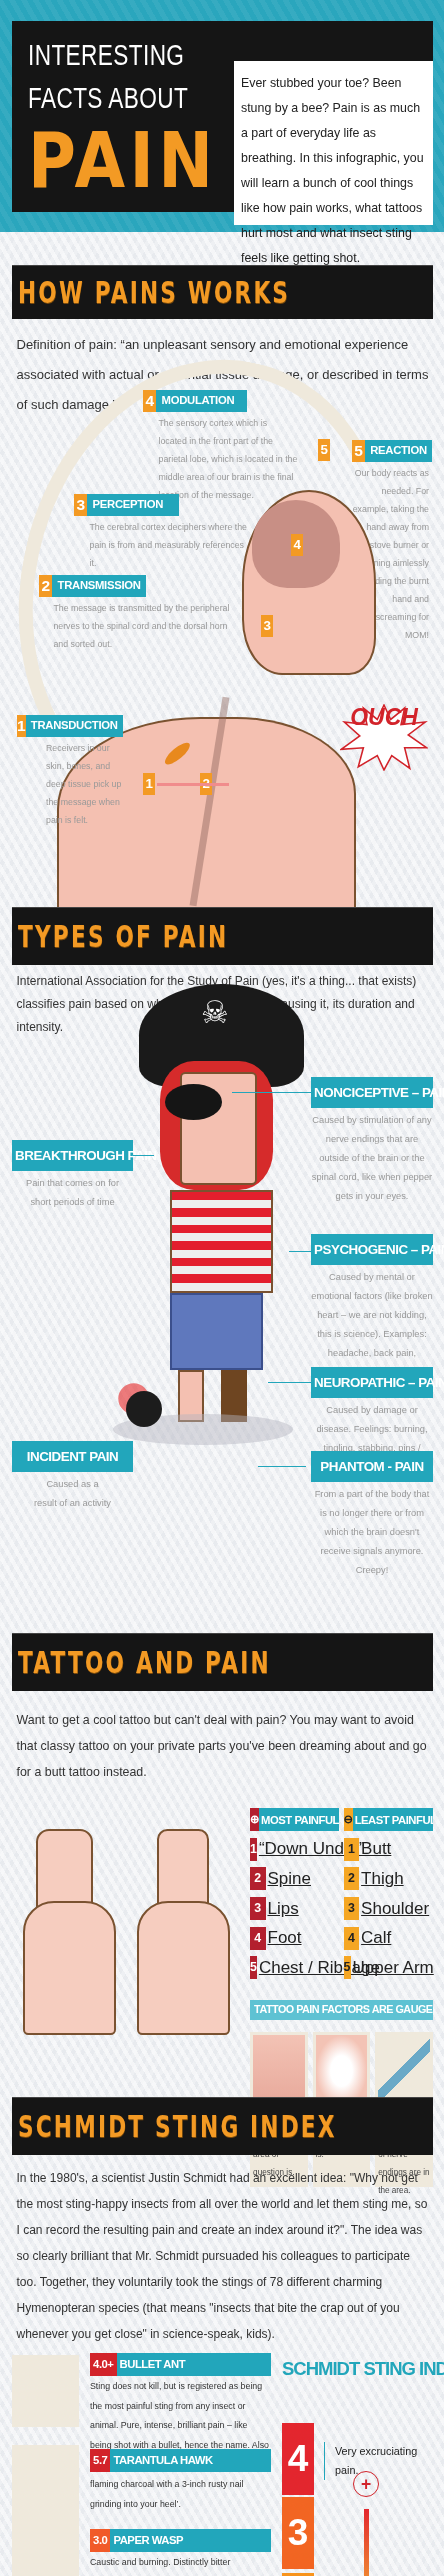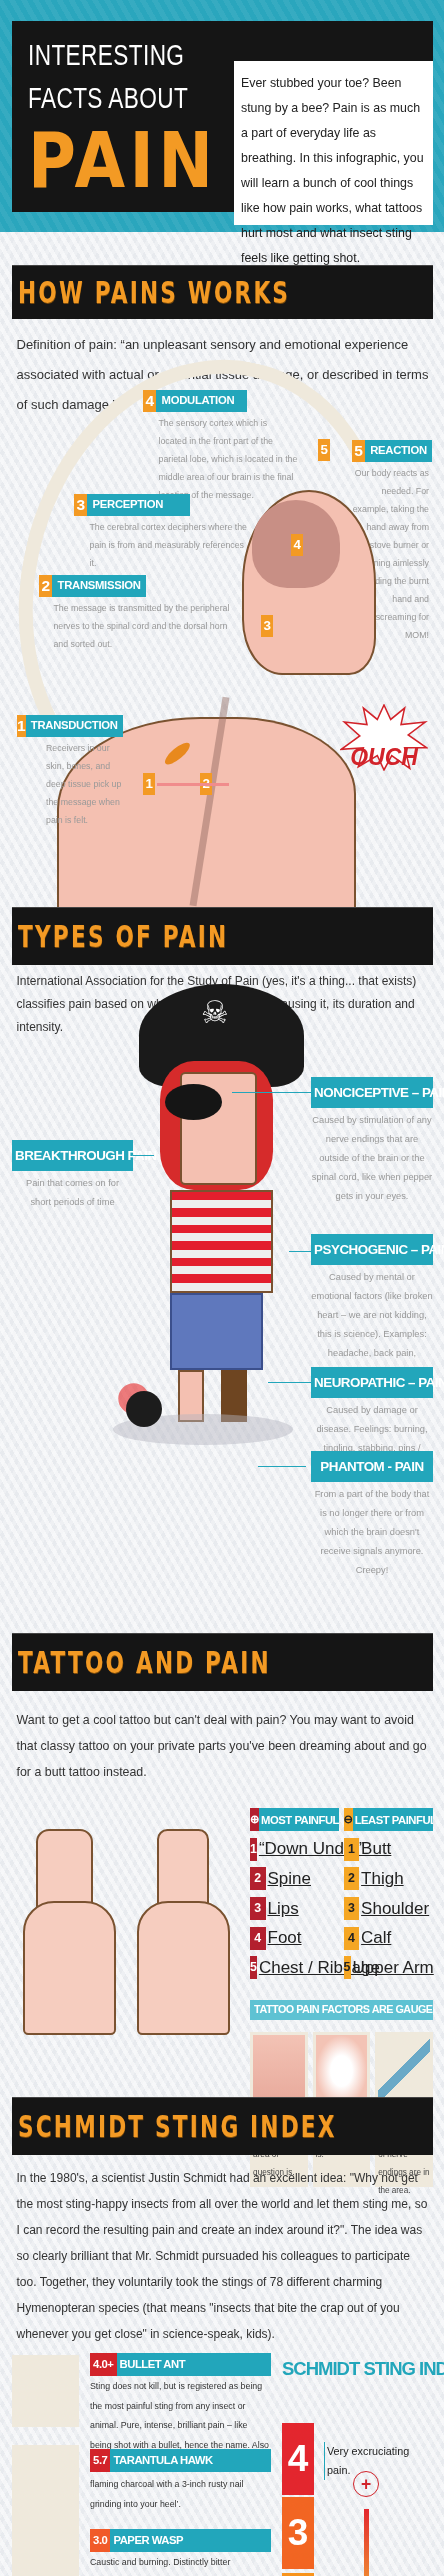--- a/index.html
+++ b/index.html
@@ -81,21 +81,21 @@
   .head-fig {
     position: absolute; left: 242px; top: 433px; width: 134px; height: 185px;
     background: #f4c0b1; border: 2.6px solid #7a5230; border-radius: 50% 50% 20% 30%;
   }
   .brain-fig {
     position: absolute; left: 252px; top: 443px; width: 88px; height: 88px;
     background: #c88f85; border-radius: 50% 50% 40% 40%;
   }
   .ouch {
     position: absolute; left: 340px; top: 448px; width: 88px; height: 67px;
-    display: flex; align-items: flex-end; justify-content: center;
+    display: flex; align-items: flex-start; justify-content: center;
     color: #d2232a; font-size: 23px; font-style: italic; font-weight: bold;
   }
   .ouch svg { position: absolute; left: 0; top: 0; }
   .back-fig {
     position: absolute; left: 57px; top: 453px; width: 299px; height: 242px;
     background: #f4c0b1; border: 2.6px solid #7a5230; border-bottom: none;
     border-radius: 48% 40% 0 0;
   }
   .spine-line { position: absolute; left: 206px; top: 464px; width: 7.2px; height: 227px; background: rgba(140,100,90,0.45); transform: rotate(9deg); }
   .wasp { position: absolute; left: 157px; top: 477px; width: 31px; height: 11.3px; background: #e8891d; border-radius: 50%; transform: rotate(-40deg); }
@@ -146,21 +146,21 @@
   .schmidt { height: 469px; }
   .schmidt .lead { margin-top: 10.3px; line-height: 26px; font-size: 12px; }
   .insect { position: absolute; left: 12px; width: 67px; height: 72px; background: #efe9dc; }
   .insect-entry { position: absolute; left: 90px; width: 181px; }
   .insect-entry .hd { display: flex; height: 23px; background: #22a6bb; }
   .insect-entry .hd .sc { color: #fff; font-weight: bold; font-size: 11.3px; line-height: 23px; padding: 0 3.1px; letter-spacing: -0.5px; }
   .insect-entry .hd .nm { color: #fff; font-weight: bold; font-size: 11.3px; line-height: 23px; padding-left: 3.1px; letter-spacing: -0.5px; }
   .insect-entry p { font-size: 8.8px; line-height: 19.6px; color: #333; margin-top: 1px; }
   .scale-title { position: absolute; left: 282px; color: #22a6bb; font-weight: bold; font-size: 18.5px; line-height: 37px; letter-spacing: -1px; white-space: nowrap; }
   .scale-bar { position: absolute; left: 282px; width: 32px; height: 72px; color: #fff; font-weight: bold; font-size: 37px; text-align: center; line-height: 72px; }
-  .scale-note { position: absolute; left: 324px; font-size: 10.8px; line-height: 19px; color: #222; border-left: 1.5px solid #22a6bb; padding-left: 2px; }
+  .scale-note { position: absolute; left: 324px; font-size: 10.8px; line-height: 19px; color: #222; border-left: 1.5px solid #22a6bb; padding-left: 10px; }
   .circle-sign { position: absolute; width: 26px; height: 26px; border-radius: 50%; border: 1.5px solid; display: flex; align-items: center; justify-content: center; font-size: 17.5px; font-weight: bold; }
   .grad-arrow { position: absolute; left: 364px; width: 5.2px; background: linear-gradient(#e3262e, #f7c935); }
 </style>
 </head>
 <body>
 
 <div class="page">
 
   <div class="hero">
     <div class="hero-inner">
@@ -185,21 +185,21 @@
     <div class="step" style="left:143px;top:158px;width:155px;">
       <div class="hd">
           <span class="n">4</span>
           <span class="l" style="padding-right:12.4px">MODULATION</span>
         </div>
       <p style="margin-left:15.5px;width:139px">The sensory cortex which is located in the front part of the parietal lobe, which is located in the middle area of our brain is the final location of the message.</p>
     </div>
     <div class="step" style="left:74px;top:262px;width:175px;">
       <div class="hd">
           <span class="n">3</span>
-          <span class="l" style="padding-right:27px">PERCEPTION</span>
+          <span class="l" style="padding-right:16px">PERCEPTION</span>
         </div>
       <p style="margin-left:15.5px;width:160px">The cerebral cortex deciphers where the pain is from and measurably references it.</p>
     </div>
     <div class="step" style="left:39px;top:343px;width:201px;">
       <div class="hd">
           <span class="n">2</span>
           <span class="l">TRANSMISSION</span>
         </div>
       <p style="margin-left:14.4px;width:185px">The message is transmitted by the peripheral nerves to the spinal cord and the dorsal horn and sorted out.</p>
     </div>
@@ -279,20 +279,24 @@
       <p>Caused by mental or emotional factors (like broken heart – we are not kidding, this is science). Examples: headache, back pain, stomach pain</p>
     </div>
     <div class="connector" style="left:289px;top:344px;width:22px;"></div>
 
     <div class="ptype" style="left:311px;top:460px;width:122px;">
       <div class="lbl">NEUROPATHIC – PAIN</div>
       <p>Caused by damage or disease. Feelings: burning, tingling, stabbing, pins / needles sensation</p>
     </div>
     <div class="connector" style="left:268px;top:475px;width:43px;"></div>
 
+    <div class="ptype" style="left:12px;top:534px;width:121px;">
+      <div class="lbl">INCIDENT PAIN</div>
+      <p style="width:77px;margin:3.1px auto 0">Caused as a result of an activity</p>
+    </div>
   </div>
 
   <div class="section" style="height:185px;">
     <div class="ptype" style="left:311px;top:2.6px;width:122px;">
       <div class="lbl">PHANTOM - PAIN</div>
       <p>From a part of the body that is no longer there or from which the brain doesn't receive signals anymore. Creepy!</p>
     </div>
     <div class="connector" style="left:258px;top:18px;width:48px;"></div>
   </div>
 

